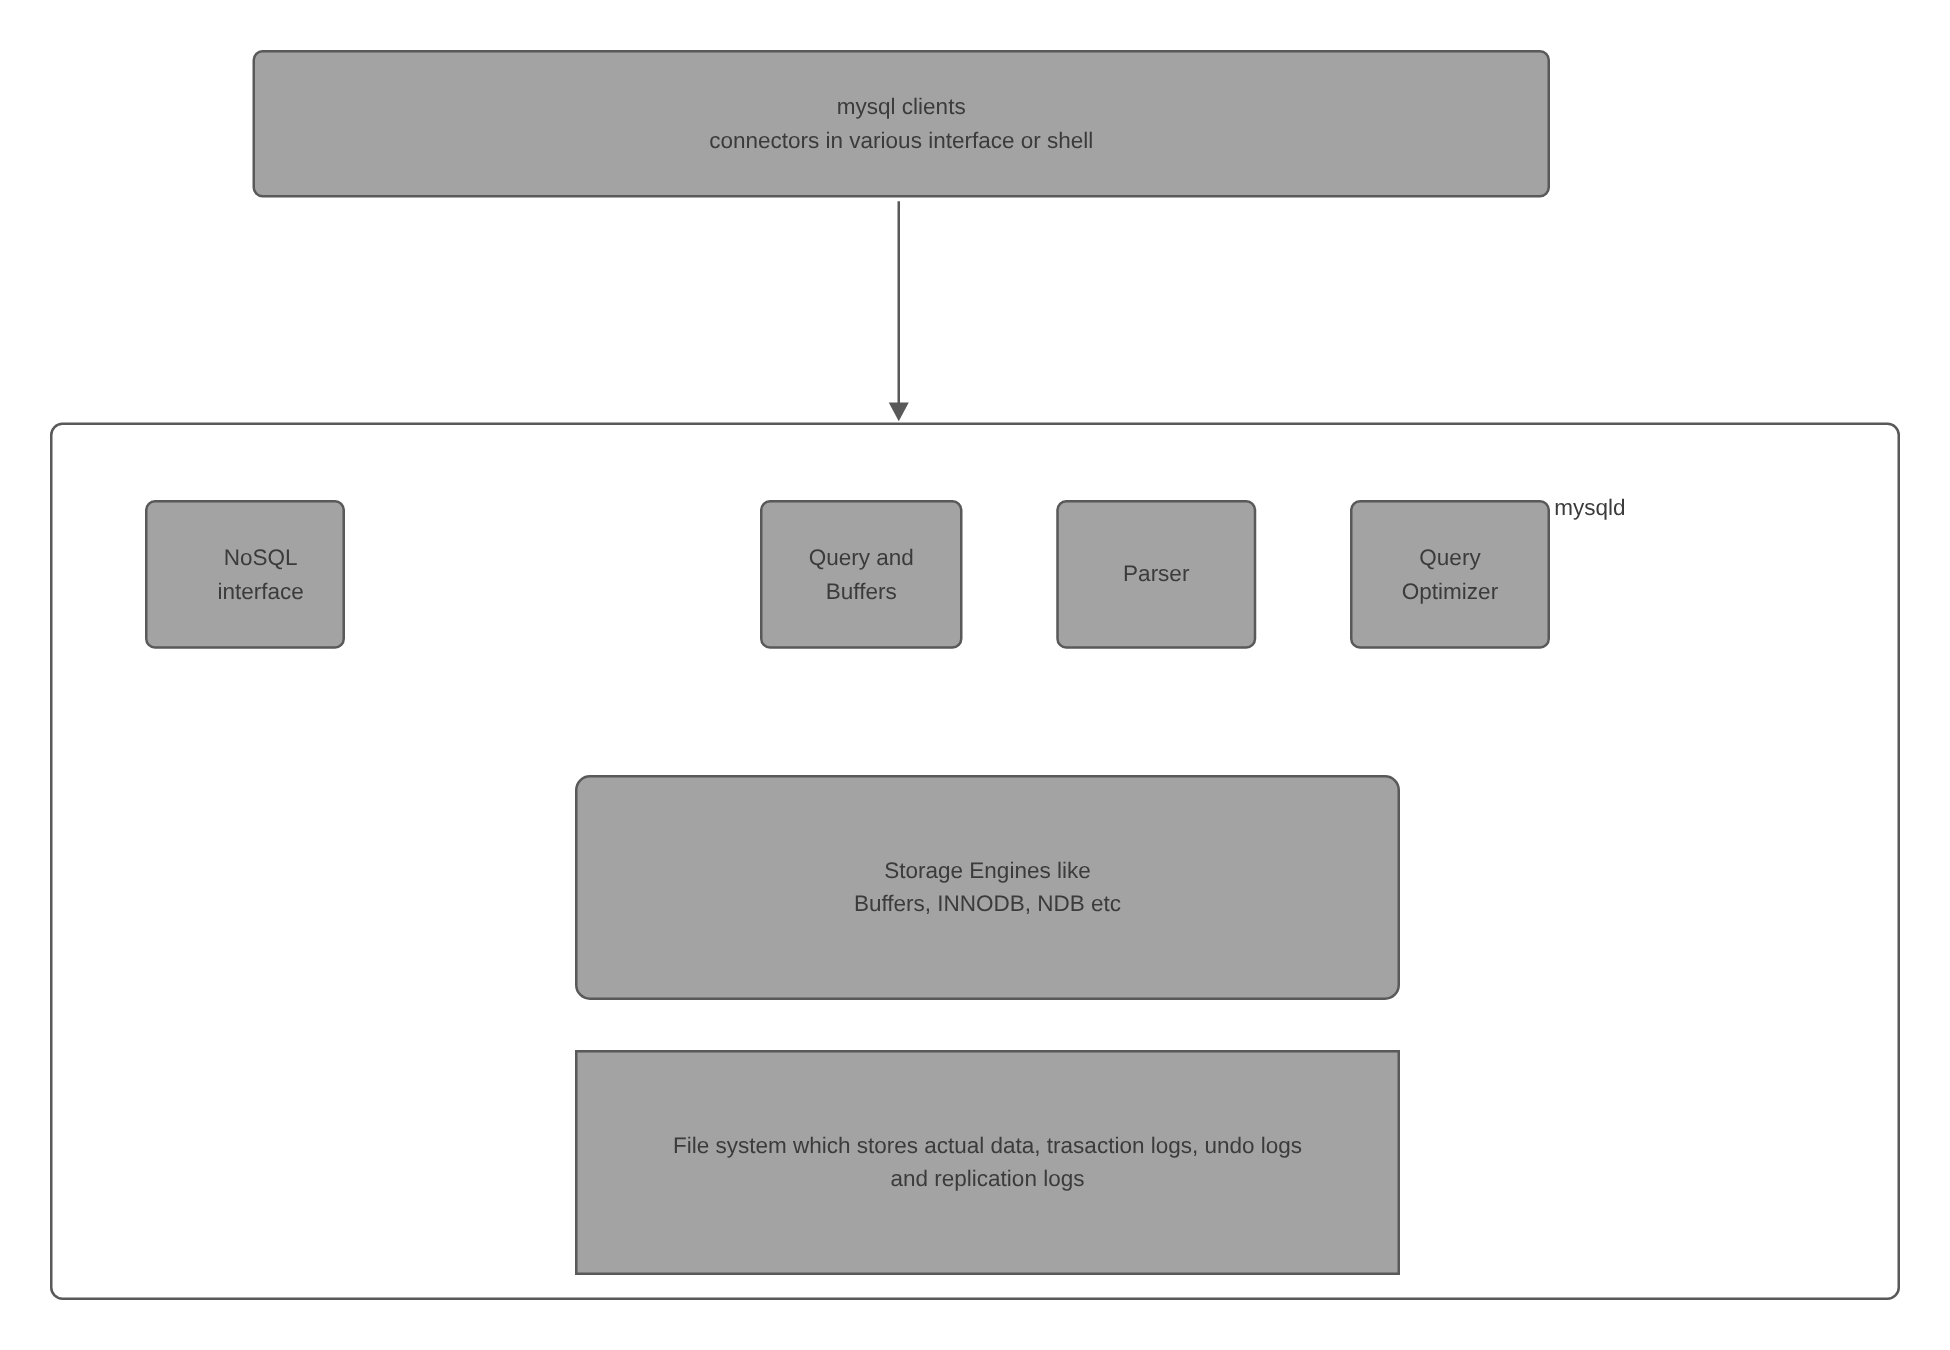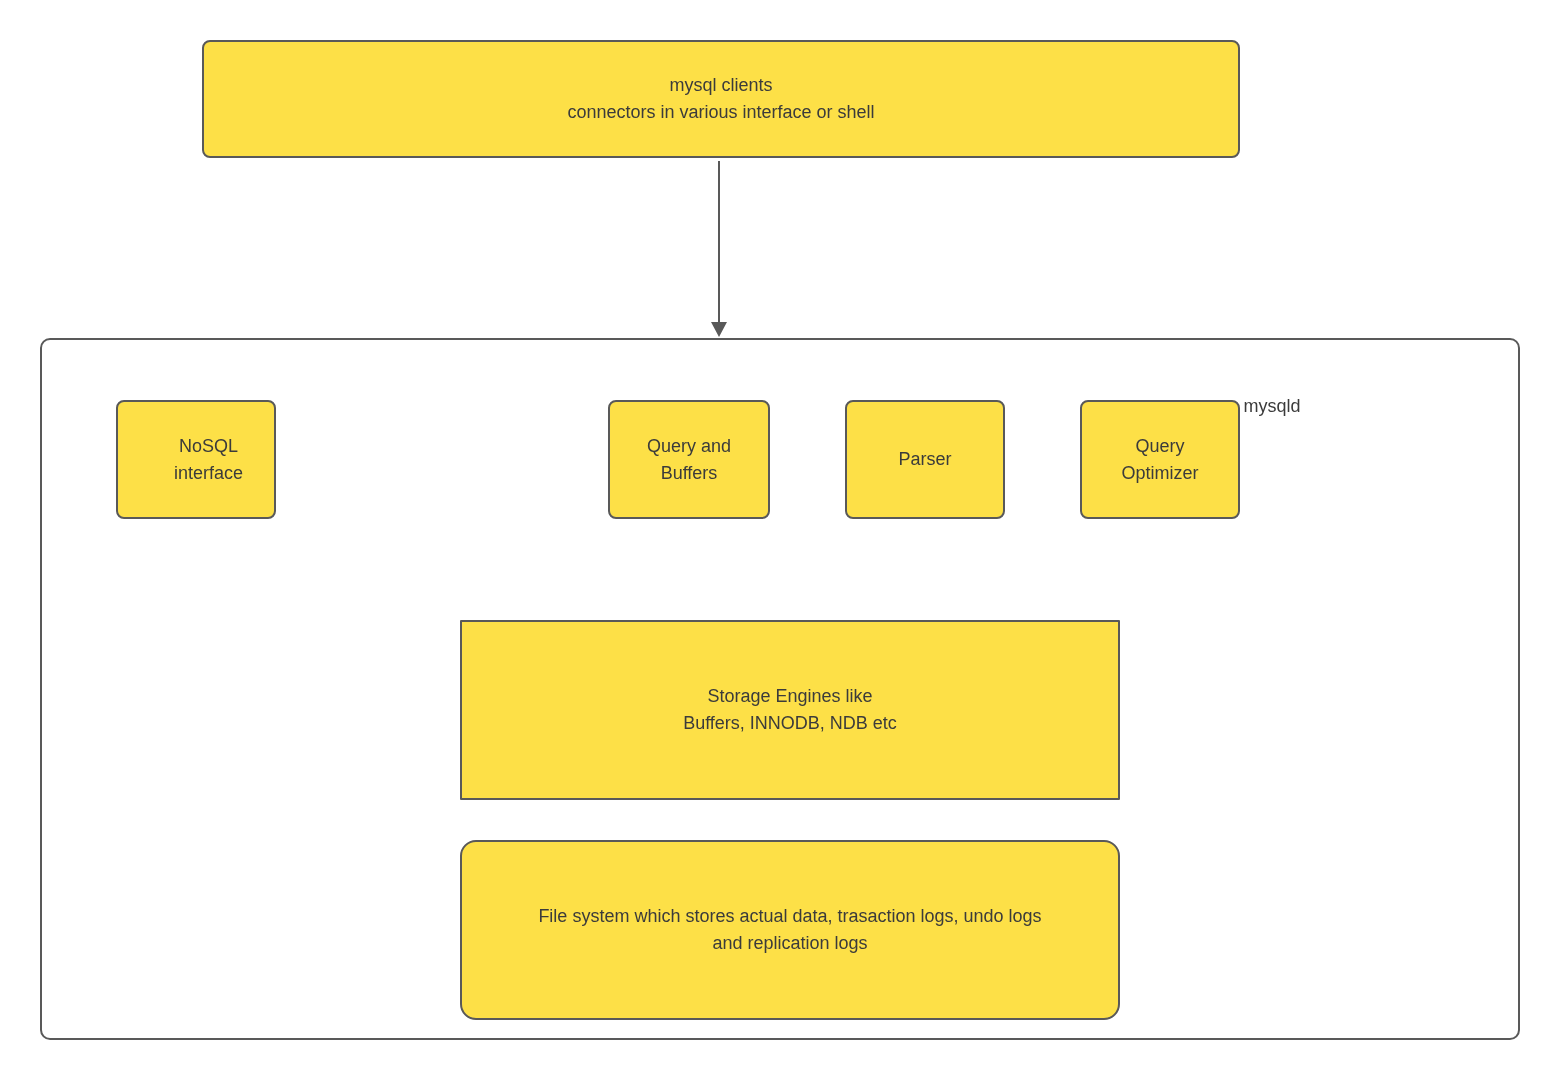--- a/index.html
+++ b/index.html
@@ -11,21 +11,21 @@
     position: relative;
     width: 1560px;
     height: 1080px;
     background: #ffffff;
     overflow: hidden;
     color: #3b3b3b;
   }
   .shape {
     position: absolute;
     border: 2px solid #595959;
-    background: #fde047;
+    background: #a3a3a3;
     display: flex;
     flex-direction: column;
     align-items: center;
     justify-content: center;
     text-align: center;
     font-size: 18px;
     line-height: 27px;
     color: #3b3b3b;
   }
   .shape .line { display: block; }
@@ -81,28 +81,28 @@
   .comp-nosql  { left: 116px; padding-left: 25px; }
   .comp-sql    { left: 379px; width: 162px; }
   .comp-caches { left: 608px; width: 162px; }
   .comp-parser { left: 845px; }
   .comp-query  { left: 1080px; }
 
   
   .storage-box {
     left: 460px; top: 620px;
     width: 660px; height: 180px;
-    border-radius: 1px;
+    border-radius: 12px;
   }
 
   
   .filesystem-box {
     left: 460px; top: 840px;
     width: 660px; height: 180px;
-    border-radius: 16px;
+    border-radius: 0;
   }
 </style>
 </head>
 <body>
 
 <div class="canvas">
 
   <div class="shape clients-box">
     <span class="line">mysql clients</span>
     <span class="line">connectors in various interface or shell</span>

